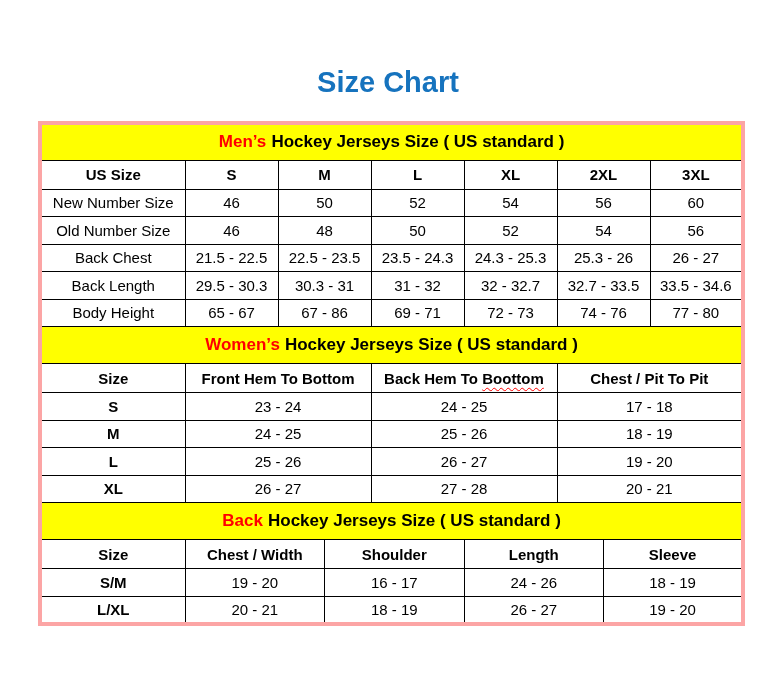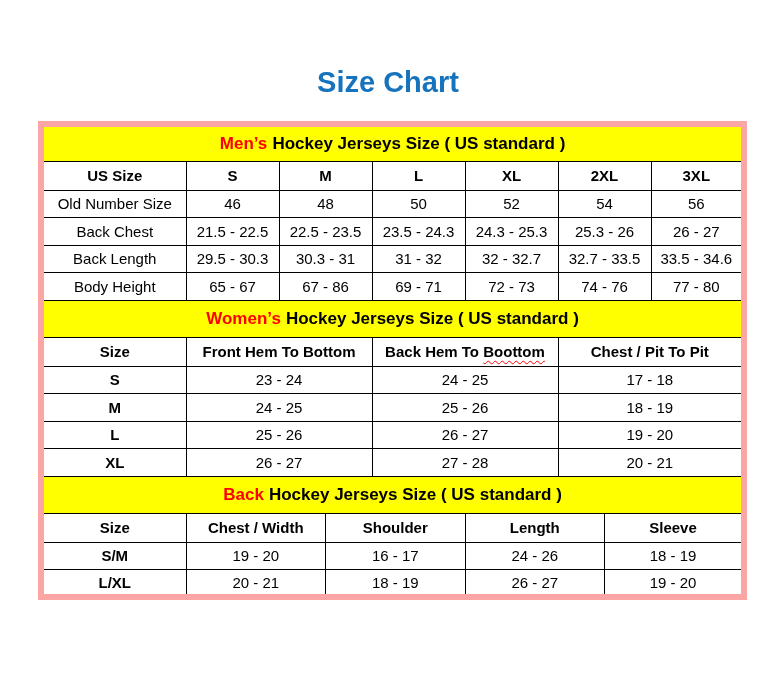--- a/index.html
+++ b/index.html
@@ -17,21 +17,21 @@
     margin: 0; text-align: center;
     font-size: 29px; font-weight: bold; color: #1673BE;
     letter-spacing: 0px;
   }
 
   table.size-chart {
     position: absolute; top: 121px; left: 38px;
     width: 703px;
     border-collapse: collapse;
     table-layout: fixed;
-    border: 6px solid #fca5a5;
+    border: 4px solid #fca5a5;
   }
   col.c-first { width: 145px; }
   col.c-sub { width: 46.5px; }
 
   td, th {
     border: 1px solid #000;
     text-align: center; vertical-align: middle;
     padding: 0 2px;
     font-size: 15px;
     white-space: nowrap; overflow: hidden;
@@ -90,20 +90,29 @@
       <tr class="cols">
         <th>US Size</th>
         <th colspan="2">S</th>
         <th colspan="2">M</th>
         <th colspan="2">L</th>
         <th colspan="2">XL</th>
         <th colspan="2">2XL</th>
         <th colspan="2">3XL</th>
       </tr>
       <tr class="data">
+        <td>New Number Size</td>
+        <td colspan="2">46</td>
+        <td colspan="2">50</td>
+        <td colspan="2">52</td>
+        <td colspan="2">54</td>
+        <td colspan="2">56</td>
+        <td colspan="2">60</td>
+      </tr>
+      <tr class="data">
         <td>Old Number Size</td>
         <td colspan="2">46</td>
         <td colspan="2">48</td>
         <td colspan="2">50</td>
         <td colspan="2">52</td>
         <td colspan="2">54</td>
         <td colspan="2">56</td>
       </tr>
       <tr class="data">
         <td>Back Chest</td>

